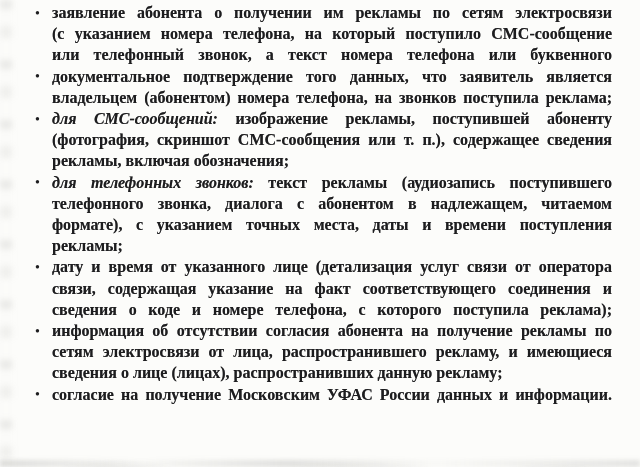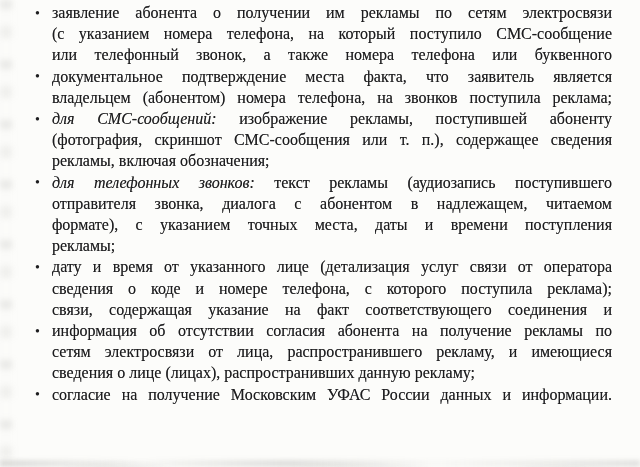--- a/index.html
+++ b/index.html
@@ -72,62 +72,63 @@
     left: -17px;
     top: 0.5px;
     font-size: 14px;
     line-height: 21.2px;
     text-shadow: none;
   }
   .line {
     text-align: justify;
     text-align-last: justify;
     white-space: normal;
+    font-weight: bold;
   }
   .line.short {
     text-align-last: left;
   }
   .line i {
     font-style: italic;
   }
 </style>
 </head>
 <body>
 
 <div class="page">
   <ul class="bullet-list" id="bullet-list">
       <li class="item">
         <span class="bullet">•</span>
         <div class="line">заявление абонента о получении им рекламы по сетям электросвязи</div>
         <div class="line">(с указанием номера телефона, на который поступило СМС-сообщение</div>
-        <div class="line">или телефонный звонок, а также номера телефона или буквенного</div>
+        <div class="line">или телефонный звонок, а текст номера телефона или буквенного</div>
       </li>
       <li class="item">
         <span class="bullet">•</span>
-        <div class="line">документальное подтверждение места факта, что заявитель является</div>
+        <div class="line">документальное подтверждение того данных, что заявитель является</div>
         <div class="line">владельцем (абонентом) номера телефона, на звонков поступила реклама;</div>
       </li>
       <li class="item">
         <span class="bullet">•</span>
         <div class="line"><i>для СМС-сообщений:</i> изображение рекламы, поступившей абоненту</div>
         <div class="line">(фотография, скриншот СМС-сообщения или т. п.), содержащее сведения</div>
         <div class="line short">рекламы, включая обозначения;</div>
       </li>
       <li class="item">
         <span class="bullet">•</span>
         <div class="line"><i>для телефонных звонков:</i> текст рекламы (аудиозапись поступившего</div>
-        <div class="line">отправителя звонка, диалога с абонентом в надлежащем, читаемом</div>
+        <div class="line">телефонного звонка, диалога с абонентом в надлежащем, читаемом</div>
         <div class="line">формате), с указанием точных места, даты и времени поступления</div>
         <div class="line short">рекламы;</div>
       </li>
       <li class="item">
         <span class="bullet">•</span>
         <div class="line">дату и время от указанного лице (детализация услуг связи от оператора</div>
+        <div class="line">связи, содержащая указание на факт соответствующего соединения и</div>
         <div class="line">сведения о коде и номере телефона, с которого поступила реклама);</div>
-        <div class="line">связи, содержащая указание на факт соответствующего соединения и</div>
       </li>
       <li class="item">
         <span class="bullet">•</span>
         <div class="line">информация об отсутствии согласия абонента на получение рекламы по</div>
         <div class="line">сетям электросвязи от лица, распространившего рекламу, и имеющиеся</div>
         <div class="line short">сведения о лице (лицах), распространивших данную рекламу;</div>
       </li>
       <li class="item">
         <span class="bullet">•</span>
         <div class="line">согласие на получение Московским УФАС России данных и информации.</div>

